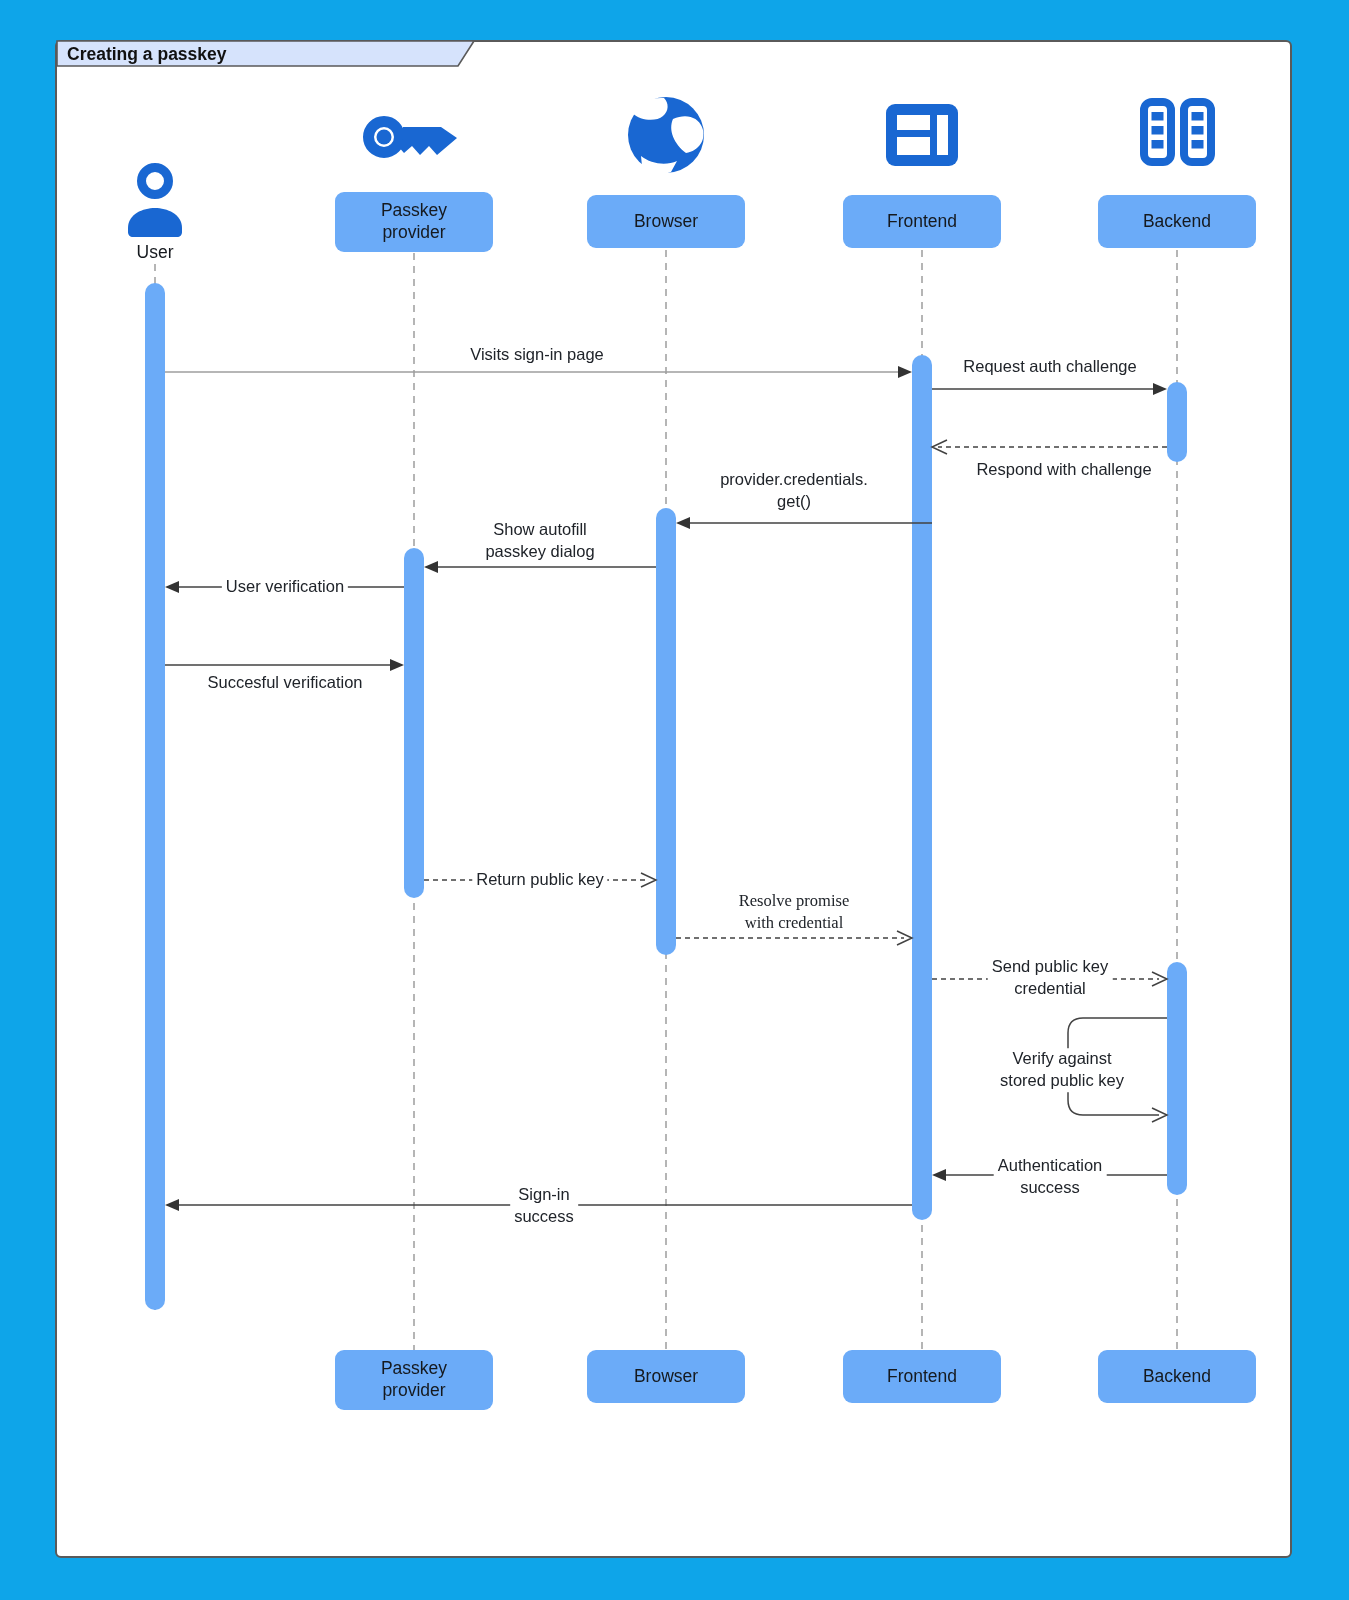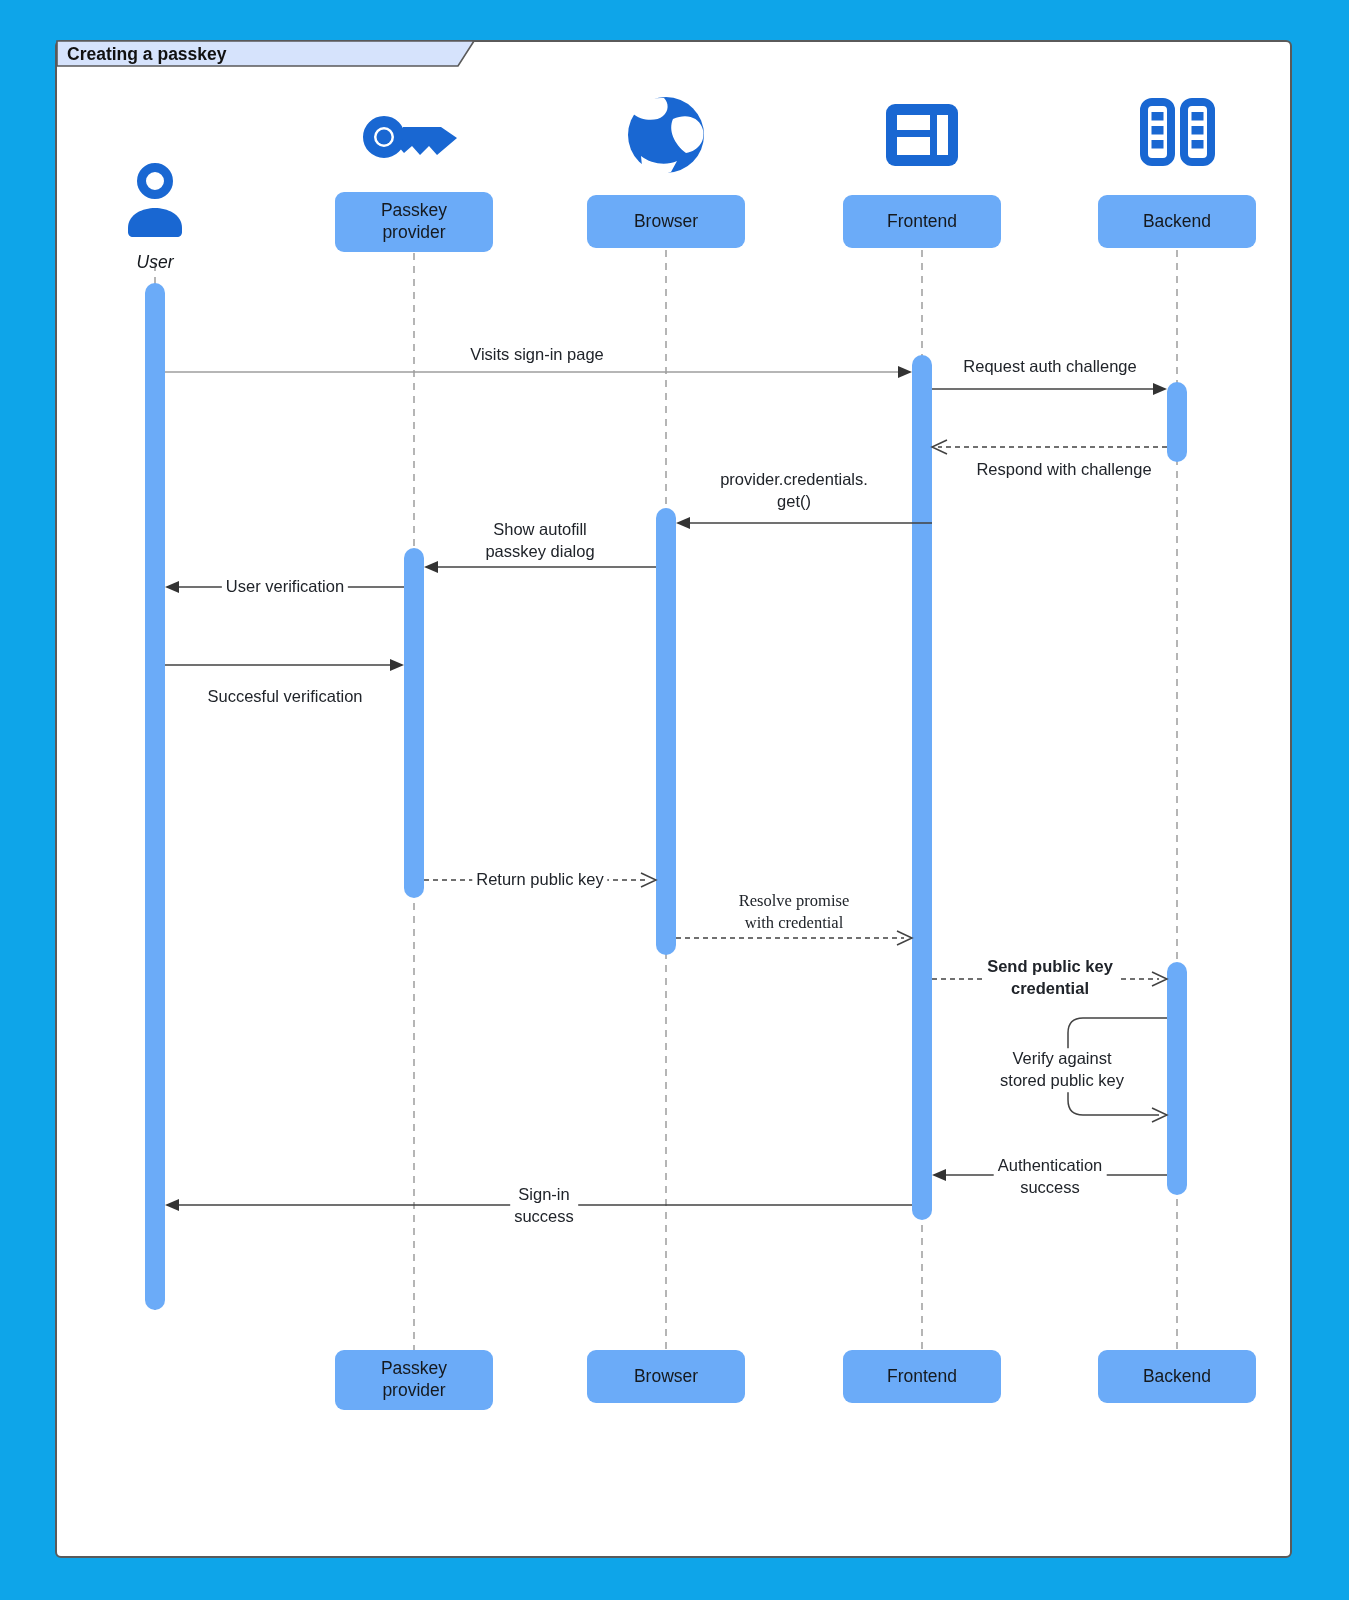--- a/index.html
+++ b/index.html
@@ -134,46 +134,46 @@
         <rect x="1184" y="102" width="27" height="60" rx="8" fill="#ffffff" stroke="#1967d2" stroke-width="8"></rect>
         <rect x="1191.5" y="112" width="12" height="8.5" fill="#1967d2"></rect>
         <rect x="1191.5" y="126" width="12" height="8.5" fill="#1967d2"></rect>
         <rect x="1191.5" y="140" width="12" height="8.5" fill="#1967d2"></rect>
       </g>
     </g>
   </svg>
 
   <div class="frame-title">Creating a passkey</div>
 
-  <div class="actor-text" style="left:155px;top:252px;font-style:italic;">User</div>
+  <div class="actor-text" style="left:155px;top:242px;">User</div>
   <div class="actor-box" style="left:335px;top:192px;height:60px;">Passkey
 provider</div>
   <div class="actor-box" style="left:587px;top:195px;height:53px;">Browser</div>
   <div class="actor-box" style="left:843px;top:195px;height:53px;">Frontend</div>
   <div class="actor-box" style="left:1098px;top:195px;height:53px;">Backend</div>
 
   <div class="actor-box" style="left:335px;top:1350px;height:60px;">Passkey
 provider</div>
   <div class="actor-box" style="left:587px;top:1350px;height:53px;">Browser</div>
   <div class="actor-box" style="left:843px;top:1350px;height:53px;">Frontend</div>
   <div class="actor-box" style="left:1098px;top:1350px;height:53px;">Backend</div>
 
   <div class="msg-label" style="left:537px;top:355px;">Visits sign-in page</div>
   <div class="msg-label" style="left:1050px;top:367px;text-align:center;">Request auth challenge</div>
   <div class="msg-label" style="left:1050px;top:470px;margin-left:14px;">Respond with challenge</div>
   <div class="msg-label" style="left:794px;top:491px;">provider.credentials.
 get()</div>
   <div class="msg-label" style="left:540px;top:541px;">Show autofill
 passkey dialog</div>
   <div class="msg-label" style="left:285px;top:587px;">User verification</div>
-  <div class="msg-label" style="left:285px;top:697px;">Succesful verification</div>
+  <div class="msg-label" style="left:285px;top:683px;">Succesful verification</div>
   <div class="msg-label" style="left:540px;top:880px;">Return public key</div>
   <div class="msg-label" style="left:794px;top:912px;font-family:Liberation Serif, serif;">Resolve promise
 with credential</div>
-  <div class="msg-label" style="left:1050px;top:978px;font-weight:bold;">Send public key
+  <div class="msg-label" style="left:1050px;top:978px;">Send public key
 credential</div>
   <div class="msg-label" style="left:1062px;top:1070px;">Verify against
 stored public key</div>
   <div class="msg-label" style="left:1050px;top:1177px;">Authentication
 success</div>
   <div class="msg-label" style="left:544px;top:1206px;">Sign-in
 success</div>
 
 </div>
 

